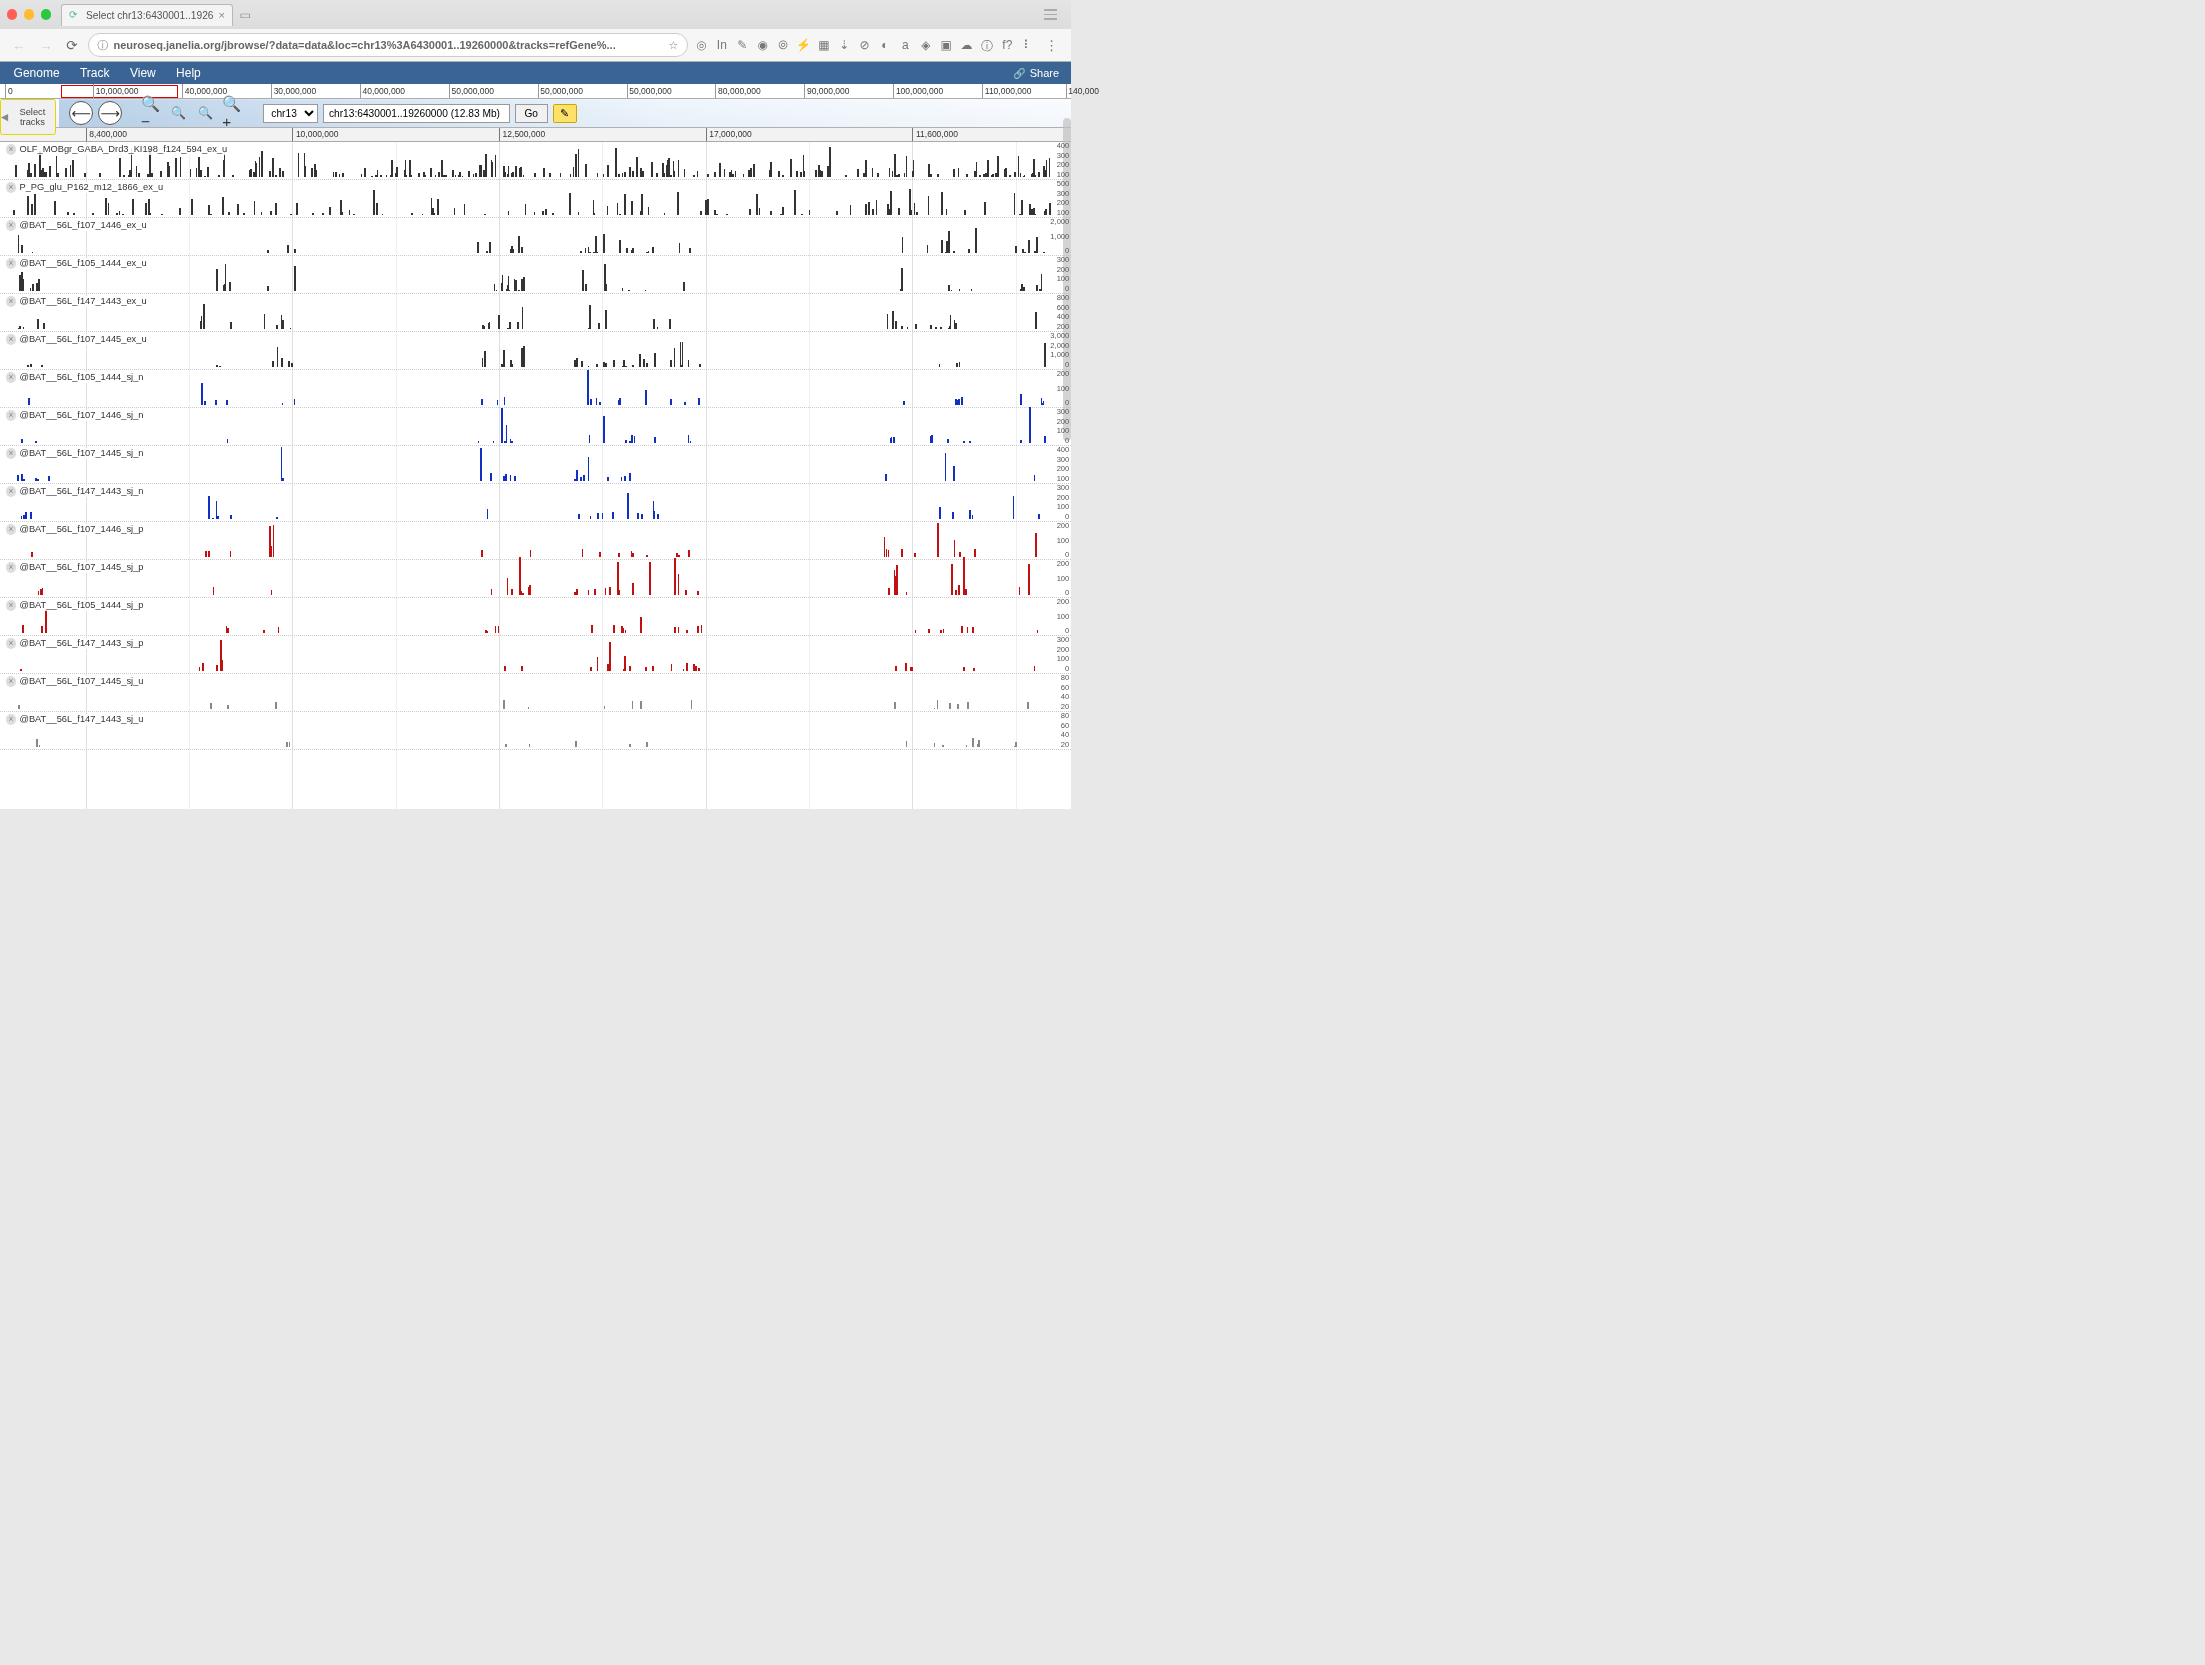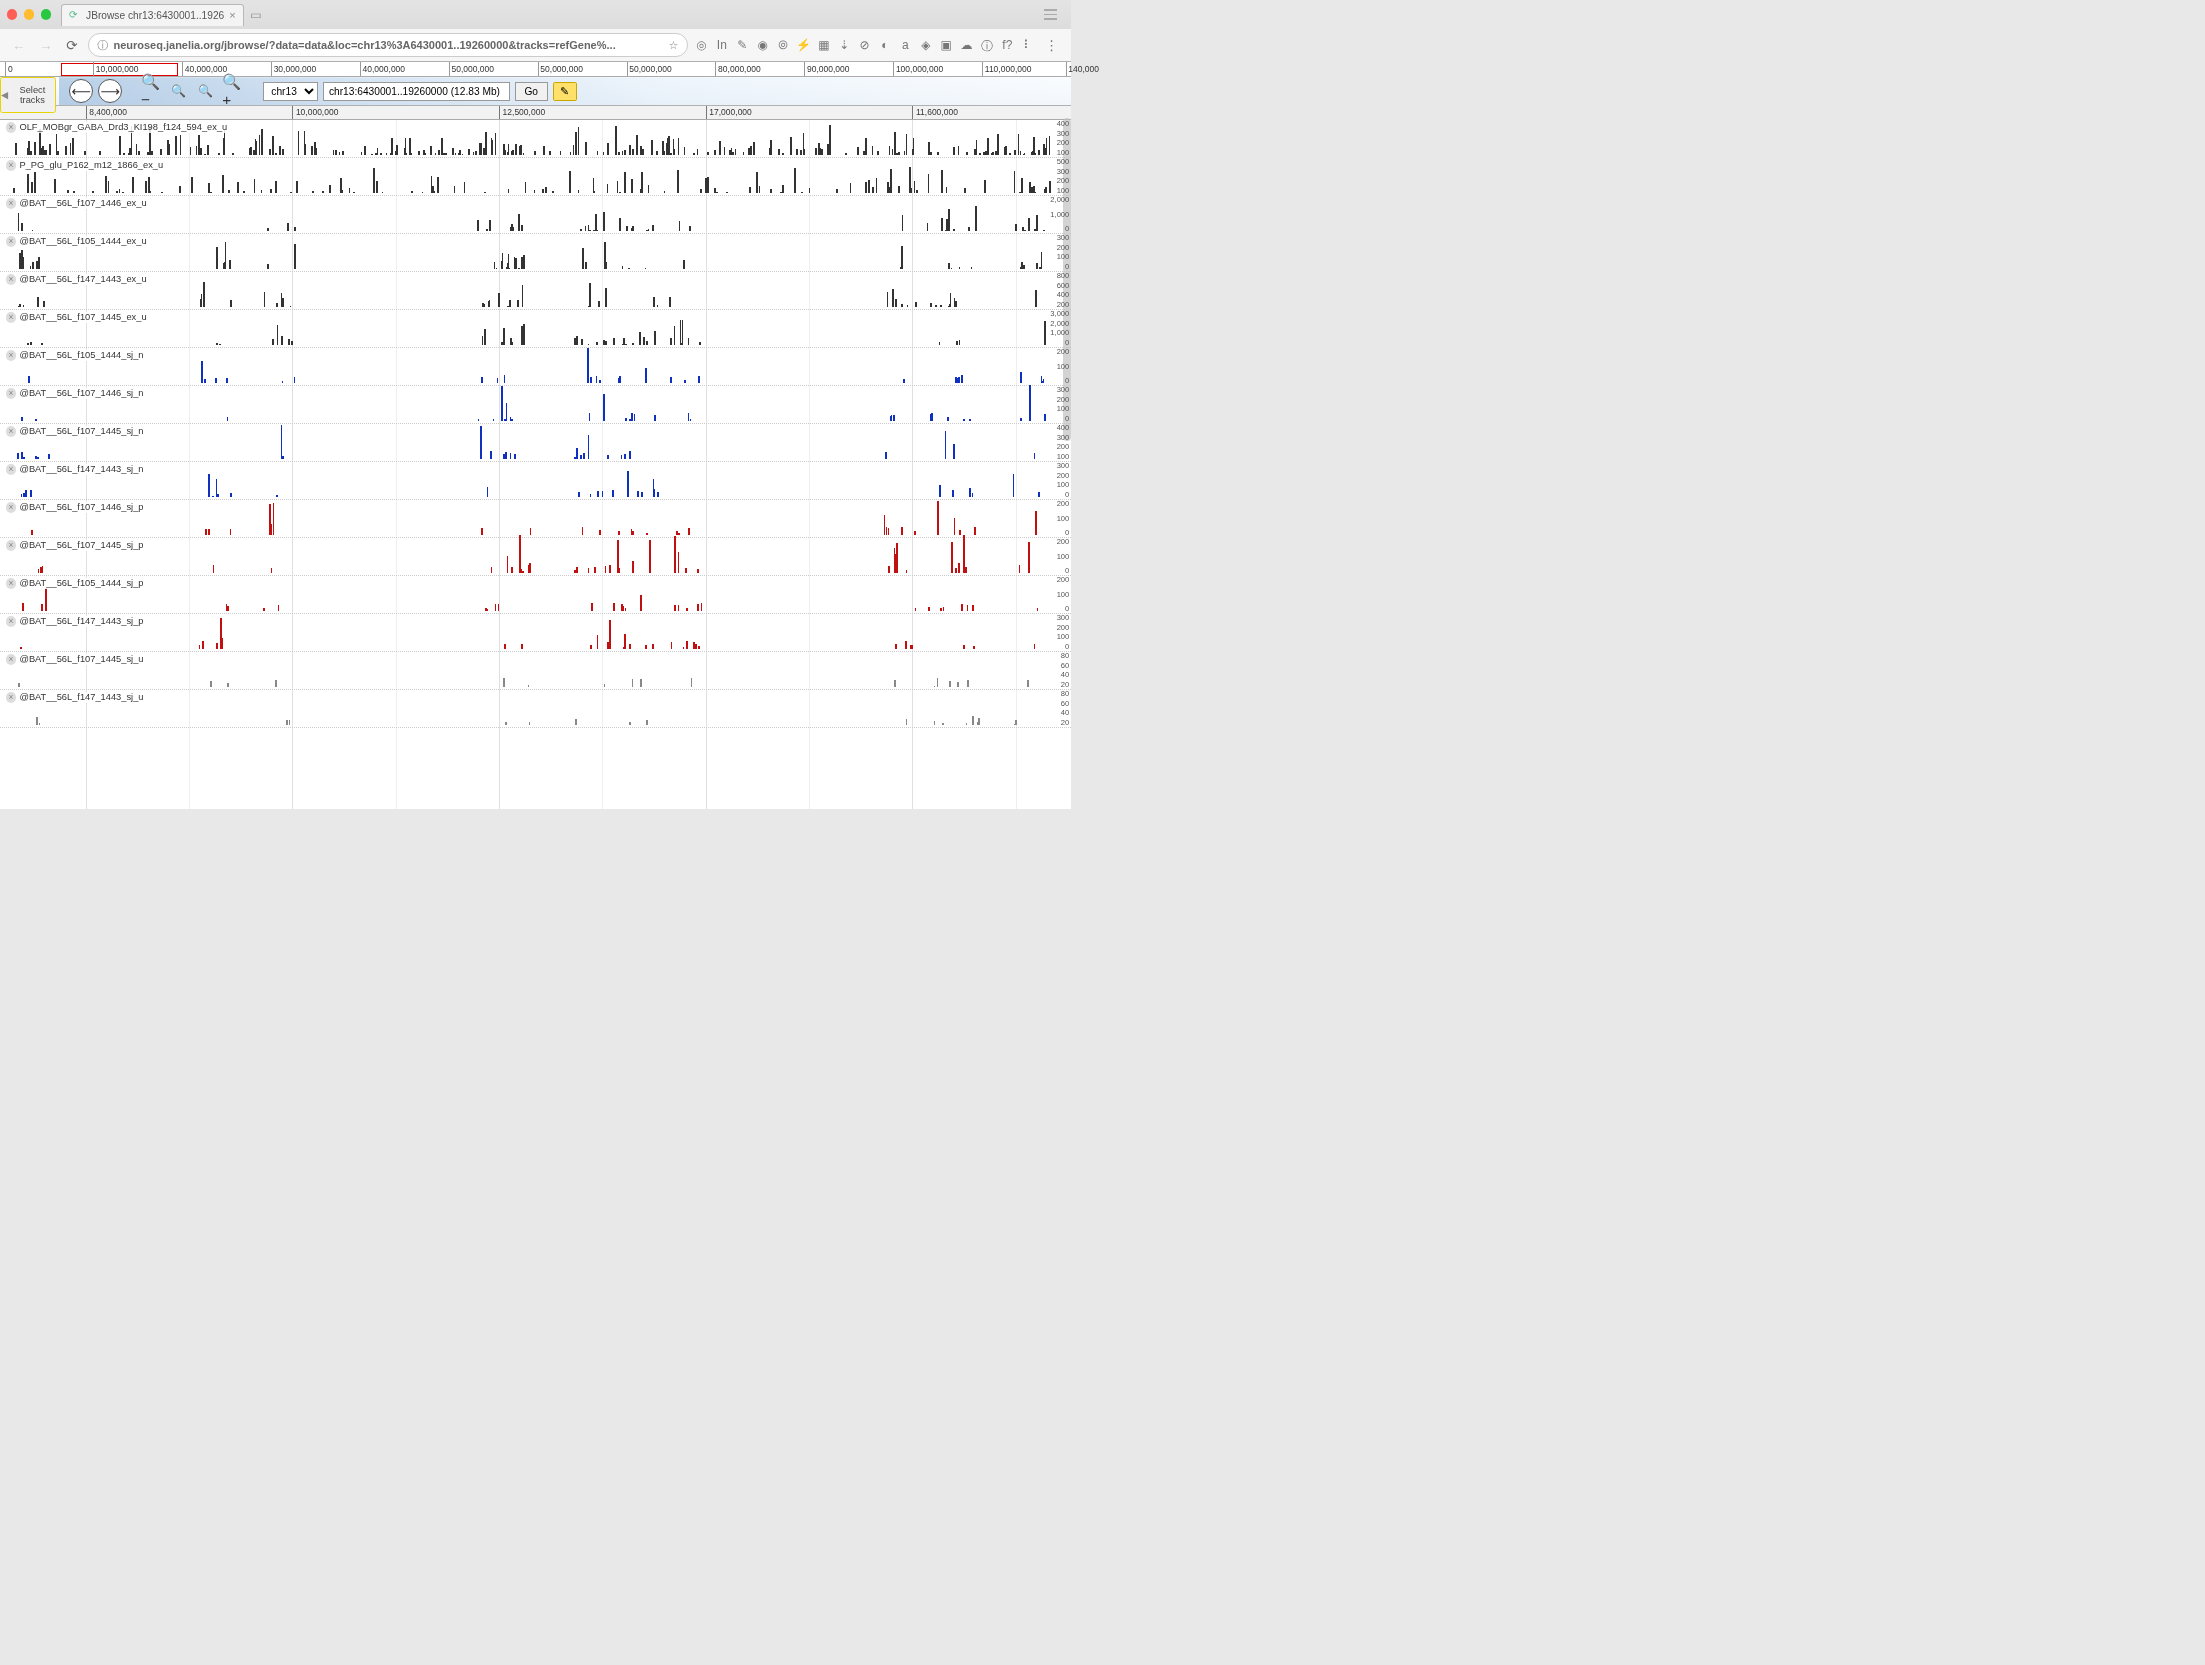--- a/index.html
+++ b/index.html
@@ -165,21 +165,21 @@
 
   <div class="browser-chrome-top">
     <div class="tab-bar">
       <div class="traffic-lights">
         <div class="light red"></div>
         <div class="light yellow"></div>
         <div class="light green"></div>
       </div>
       <div class="tab">
         <span class="tab-favicon">⟳</span>
-        <span>JBrowse chr13:6430001..1926</span>
+        <span>Select chr13:6430001..1926</span>
         <span class="tab-close">×</span>
       </div>
       <div class="new-tab">▭</div>
       <div class="hamburger">
           <span></span>
           <span></span>
           <span></span>
         </div>
     </div>
     <div class="addr-bar">
@@ -208,20 +208,30 @@
           <span class="ext-icon">☁</span>
           <span class="ext-icon">ⓘ</span>
           <span class="ext-icon">f?</span>
           <span class="ext-icon">⠇</span>
         </div>
       <span class="menu-dots">⋮</span>
     </div>
   </div>
 
   <div class="jbrowse">
+    <div class="jb-menubar">
+      <div class="jb-menu-item">Genome</div>
+      <div class="jb-menu-item">Track</div>
+      <div class="jb-menu-item">View</div>
+      <div class="jb-menu-item">Help</div>
+      <div class="jb-share">
+        <span class="link-icon">🔗</span>
+        <span>Share</span>
+      </div>
+    </div>
 
     <div class="overview-ruler" id="overviewRuler">
       <div class="overview-highlight" id="ovHighlight" style="left: 5.7%; width: 10.9%;"></div>
     <div class="ov-tick" style="left: 0.5%;">0</div>
         <div class="ov-tick" style="left: 8.7%;">10,000,000</div>
         <div class="ov-tick" style="left: 17%;">40,000,000</div>
         <div class="ov-tick" style="left: 25.3%;">30,000,000</div>
         <div class="ov-tick" style="left: 33.6%;">40,000,000</div>
         <div class="ov-tick" style="left: 41.9%;">50,000,000</div>
         <div class="ov-tick" style="left: 50.2%;">50,000,000</div>

